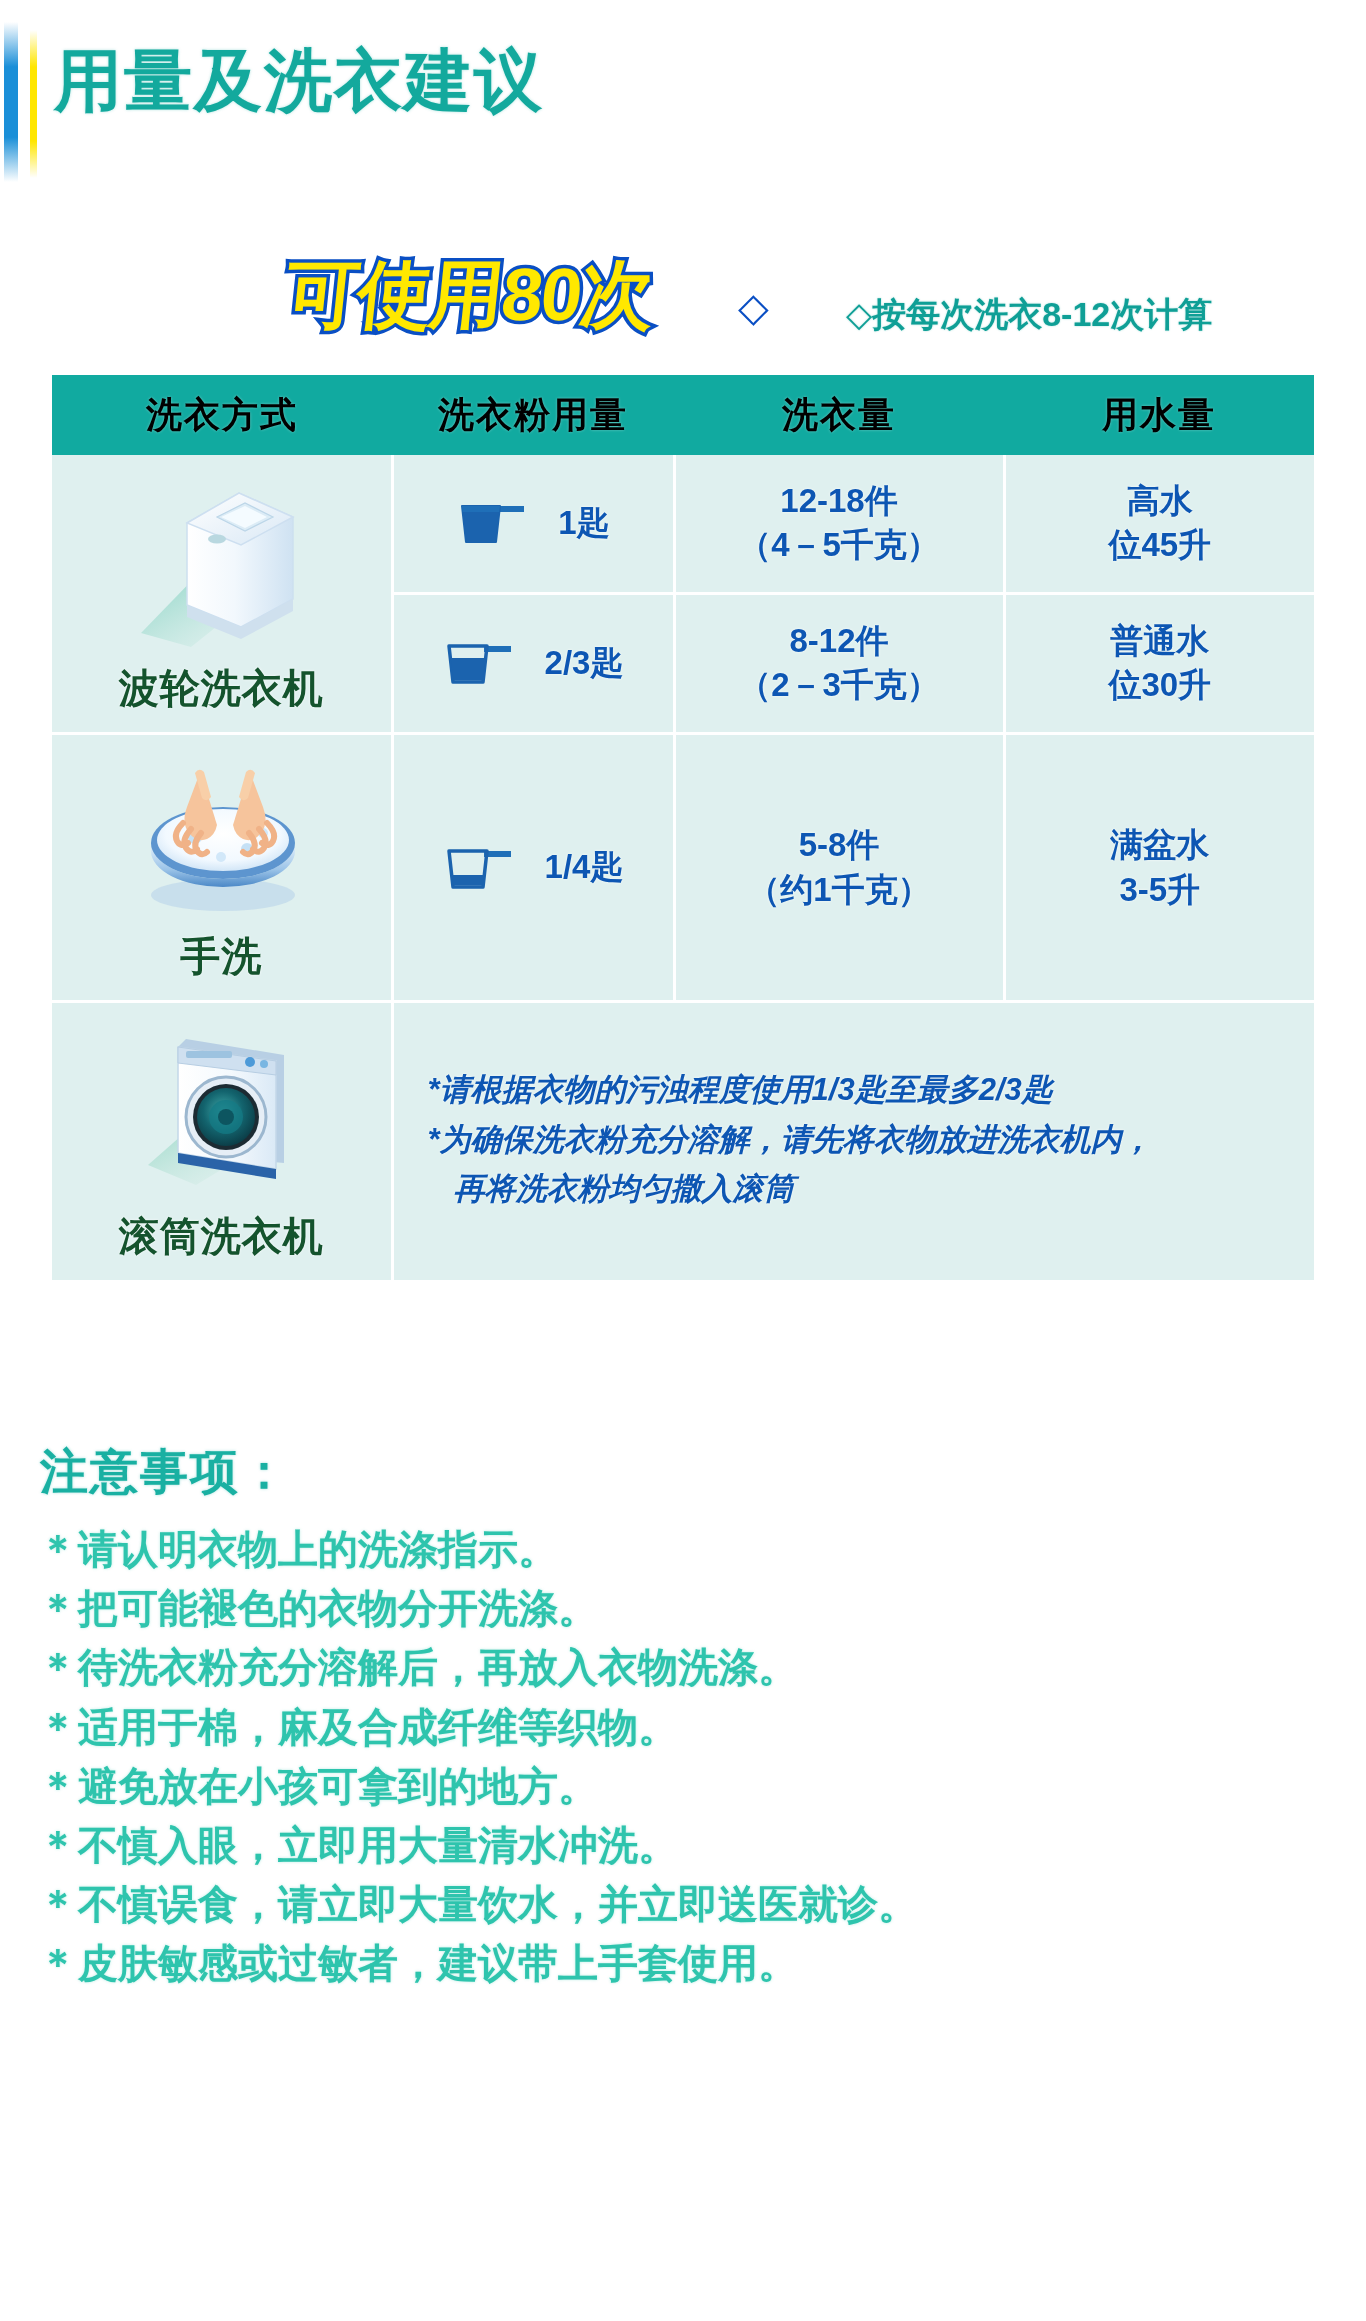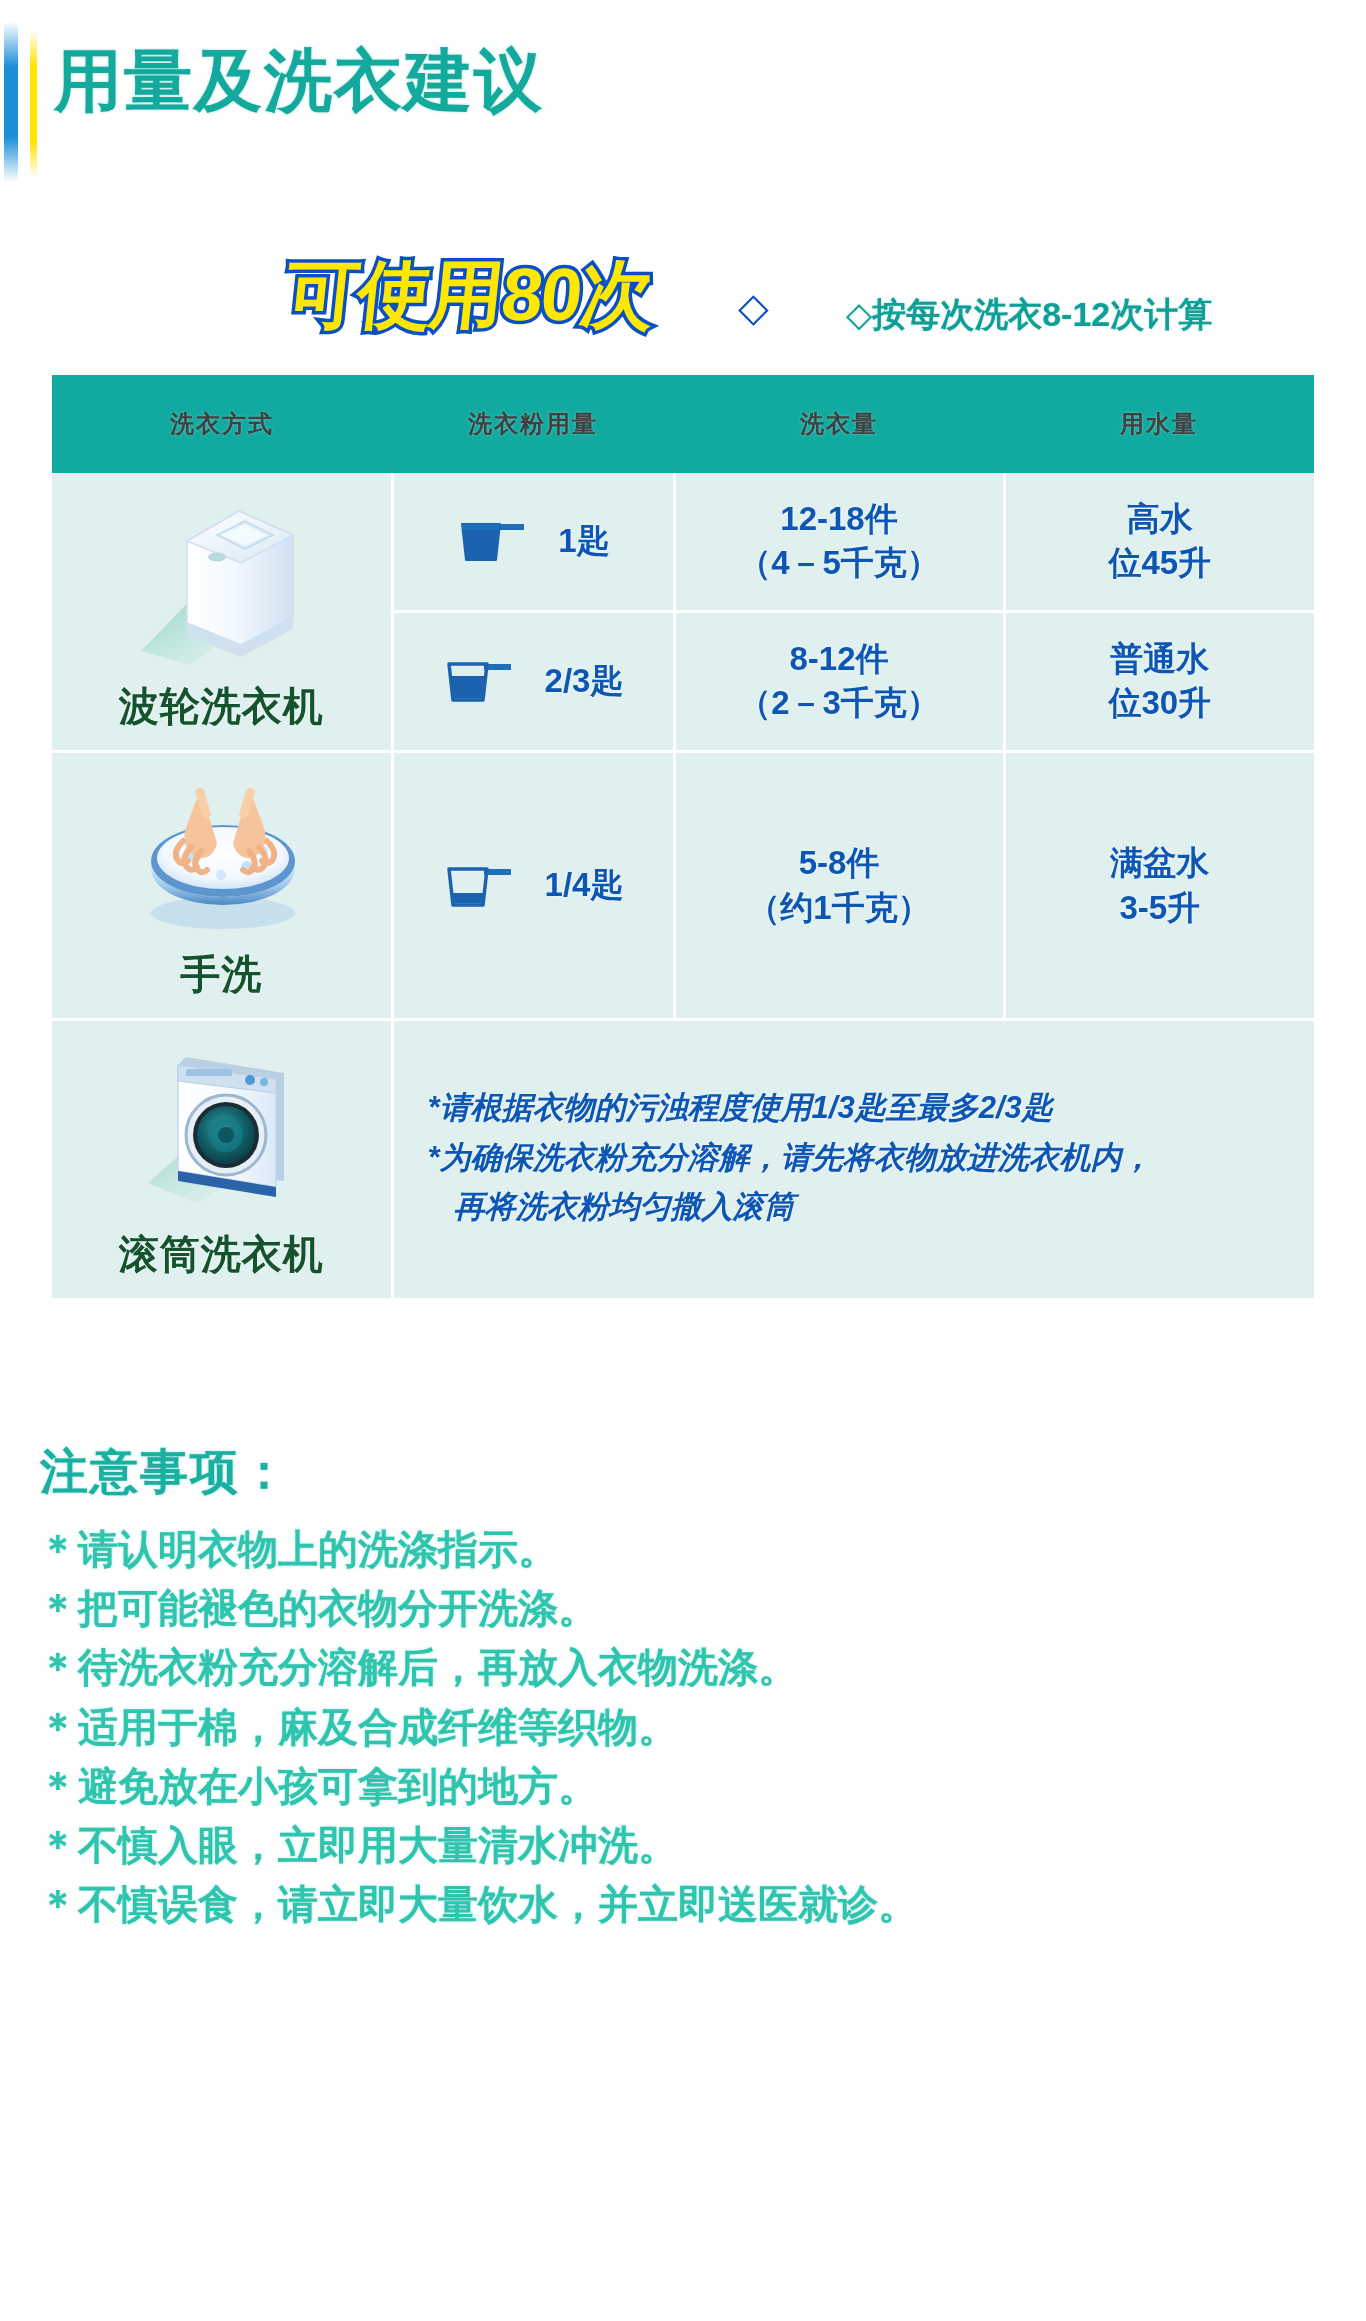--- a/index.html
+++ b/index.html
@@ -59,24 +59,24 @@
     border-collapse:collapse;
     table-layout:fixed;
   }
   .usage-table col.c1 { width:340px; }
   .usage-table col.c2 { width:282px; }
   .usage-table col.c3 { width:330px; }
   .usage-table col.c4 { width:310px; }
 
   .usage-table thead th {
     background:#11aaa0;
-    color:#404040;
-    font-size:24px;
+    color:#000000;
+    font-size:36px;
     font-weight:bold;
-    height:98px;
+    height:80px;
     letter-spacing:2px;
     text-shadow:0 0 3px rgba(255,255,255,.35);
     border:none;
   }
   .usage-table tbody td {
     background:#dff0ef;
     border-right:3px solid #ffffff;
     border-bottom:3px solid #ffffff;
     text-align:center;
     vertical-align:middle;
@@ -340,13 +340,14 @@
 
 <div class="caution-head">注意事项：</div>
 <div class="caution-list">
   <div class="caution-item">＊请认明衣物上的洗涤指示。</div>
   <div class="caution-item">＊把可能褪色的衣物分开洗涤。</div>
   <div class="caution-item">＊待洗衣粉充分溶解后，再放入衣物洗涤。</div>
   <div class="caution-item">＊适用于棉，麻及合成纤维等织物。</div>
   <div class="caution-item">＊避免放在小孩可拿到的地方。</div>
   <div class="caution-item">＊不慎入眼，立即用大量清水冲洗。</div>
   <div class="caution-item">＊不慎误食，请立即大量饮水，并立即送医就诊。</div>
+  <div class="caution-item">＊皮肤敏感或过敏者，建议带上手套使用。</div>
 </div>
 
 </body></html>

